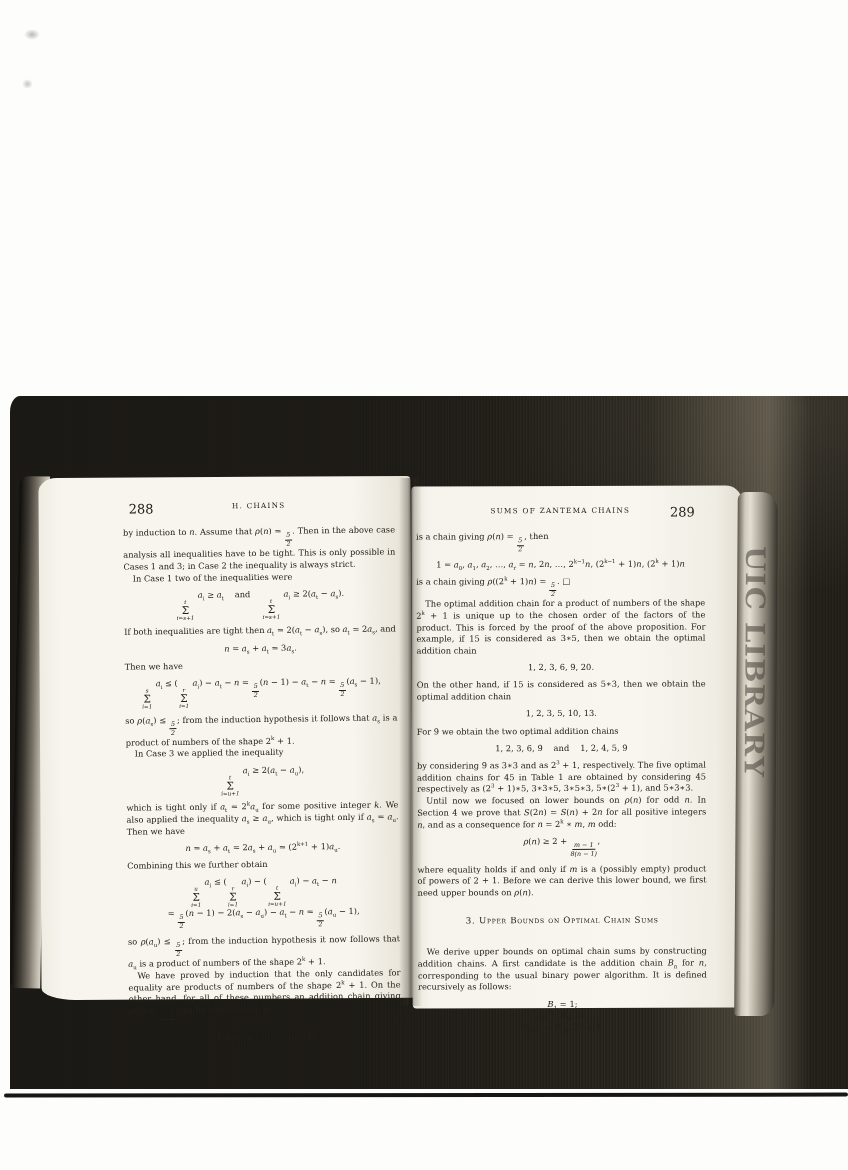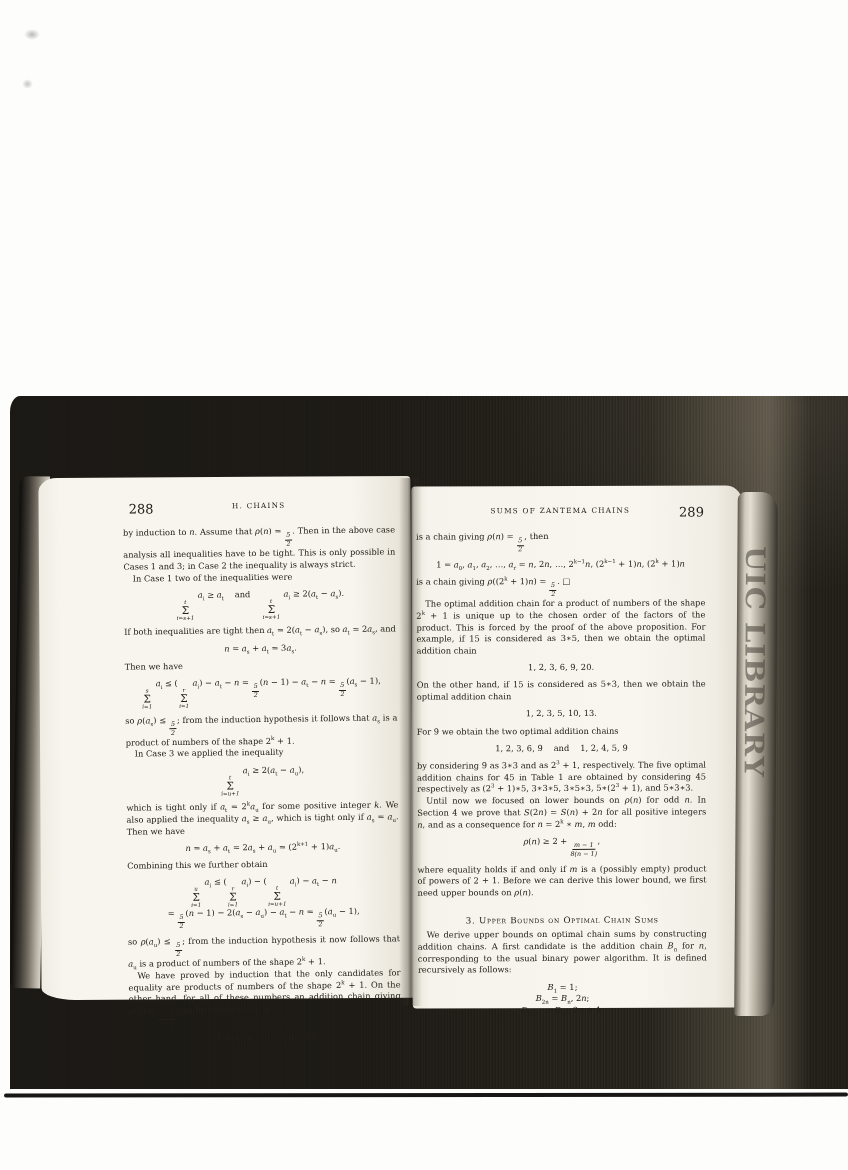--- a/index.html
+++ b/index.html
@@ -74,27 +74,27 @@
   
   .content { position:absolute; z-index:6; color:#232019; }
   .content-left  { left:126px; top:501px; width:272px; transform:rotate(-0.7deg); }
   .content-right { left:417px; top:506px; width:289px; transform:rotate(-0.25deg); }
 
   .head-row { position:relative; height:10px; margin-bottom:15px; }
   .runhead { position:absolute; left:50%; transform:translateX(-50%); top:0;
              font-size:7.2px; letter-spacing:1.3px; white-space:nowrap; }
   .pagenum { position:absolute; top:-1px; font-size:13px; }
   .pagenum-left  { left:6px; }
-  .pagenum-right { right:1px; }
+  .pagenum-right { right:10px; }
 
   .blocks { font-size:8.3px; line-height:11.7px; text-align:justify; }
   .blk-p  { margin:0; }
   .blk-pi { margin:0; text-indent:9px; }
   .blk-d  { text-align:center; margin:5.5px 0; white-space:pre-line; }
-  .blk-h  { text-align:center; margin:16px 4px 3px; font-variant:small-caps;
+  .blk-h  { text-align:center; margin:16px 4px 20px; font-variant:small-caps;
             letter-spacing:0.7px; font-size:8.7px; text-indent:0; }
 
   .blocks i { font-style:italic; }
   .blocks sub, .blocks sup { font-size:0.66em; line-height:0; }
 
   .bigsum { display:inline-flex; flex-direction:column; align-items:center;
             vertical-align:-6px; line-height:1; margin:0 1px; font-style:italic; }
   .bigsum .sl { font-size:5.6px; line-height:6px; }
   .bigsum .sg { font-size:10.5px; line-height:10px; font-style:normal; }
 

